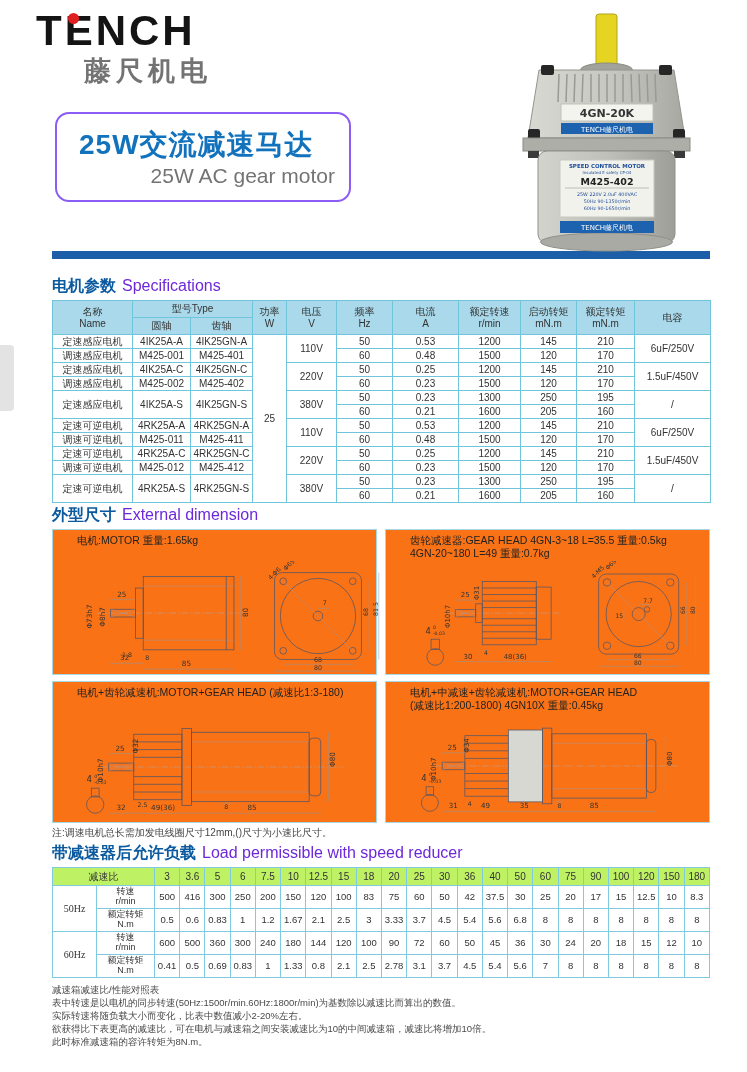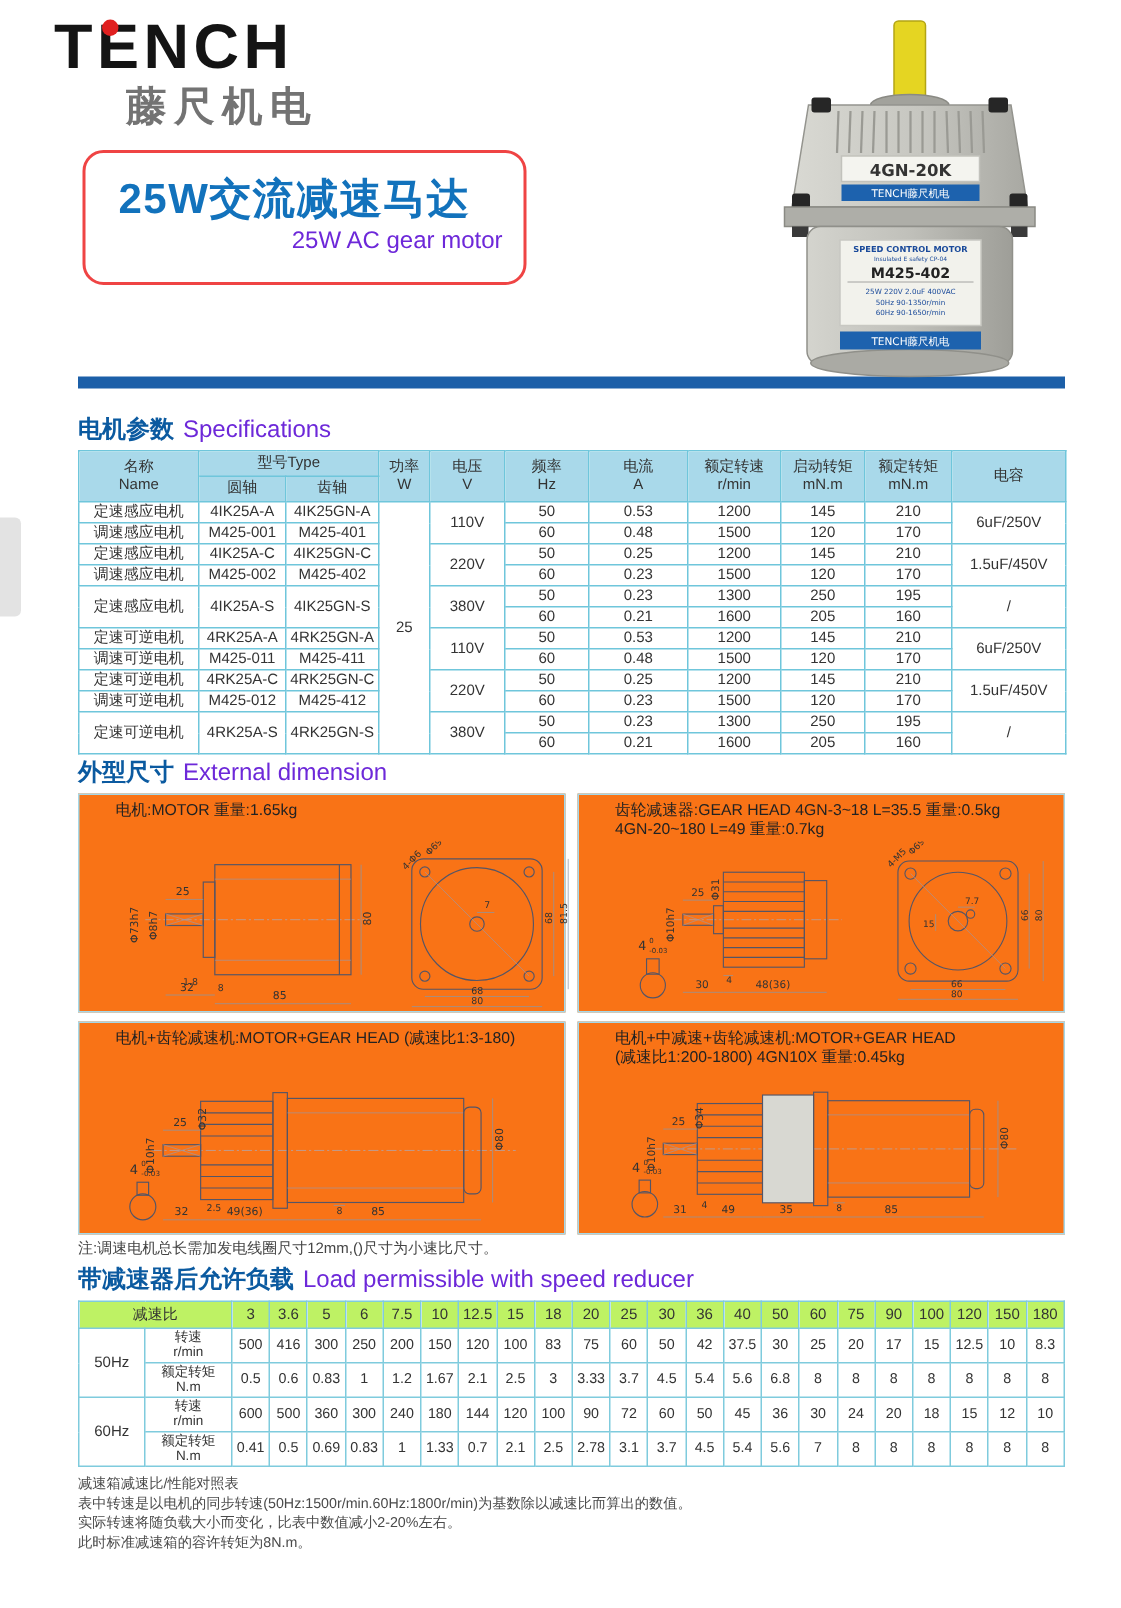--- a/index.html
+++ b/index.html
@@ -9,24 +9,24 @@
     -webkit-font-smoothing:antialiased;
   }
   #page{position:relative;width:747px;height:1072px;background:#fff;}
 
   
   .logo{position:absolute;left:36px;top:10px;}
   .logo .brand{font-size:42px;font-weight:900;letter-spacing:3px;color:#141414;line-height:1;}
   .logo .reddot{position:absolute;left:32px;top:3px;width:11px;height:11px;border-radius:50%;background:#e02020;}
   .logo .sub{font-size:27px;font-weight:900;color:#737373;letter-spacing:5px;margin:6px 0 0 48px;line-height:1;}
 
-  .title-box{position:absolute;left:55px;top:100px;width:292px;height:86px;
-    border:2px solid #ef4444;border-radius:14px;}
+  .title-box{position:absolute;left:55px;top:112px;width:292px;height:86px;
+    border:2px solid #8b5cf6;border-radius:14px;}
   .title-box .zh{position:absolute;left:22px;top:12px;font-size:28px;font-weight:bold;color:#1272bc;letter-spacing:1px;}
-  .title-box .en{position:absolute;right:14px;top:50px;font-size:16px;color:#6d28d9;}
+  .title-box .en{position:absolute;right:14px;top:50px;font-size:21px;color:#737373;}
 
   .blue-bar{position:absolute;left:52px;top:251px;width:658px;height:8px;background:#1c5fa8;z-index:1;}
   .edge-tab{position:absolute;left:0;top:345px;width:14px;height:66px;background:#e3e3e3;border-radius:0 4px 4px 0;}
 
   .product{position:absolute;left:497px;top:8px;width:215px;height:247px;z-index:2;}
 
   
   .content{position:absolute;left:52px;top:274px;width:658px;}
 
   .sec-head{display:flex;align-items:baseline;gap:6px;margin:2px 0 4px 0;height:20px;}
@@ -60,21 +60,21 @@
   .tech text.tiny{font-size:5px;}
   .tech text.sm{font-size:6.5px;}
 
   
   .load-table{width:658px;table-layout:fixed;margin-top:2px;}
   .load-table th,.load-table td{
     border:1px solid #7fcbdd;text-align:center;vertical-align:middle;
     font-size:9.5px;color:#333;padding:0;line-height:1.1;overflow:hidden;font-weight:normal;}
   .load-table thead th{background:#bef264;height:17px;font-size:10px;}
   .load-table tbody td,.load-table tbody th{background:#fff;height:22px;}
-  .load-table .freq{font-size:10px;}
+  .load-table .freq{font-size:10px;font-family:Liberation Serif, serif;}
   .load-table .rowlabel{font-size:9px;}
 
   .footnotes{margin-top:5px;}
   .footnotes div{font-size:9.5px;color:#4a4a4a;line-height:1.38;}
 
   
   .product svg text{font-family:"DejaVu Sans",sans-serif;}
 </style>
 </head>
 <body>
@@ -677,21 +677,21 @@
             <td>10</td>
           </tr>
           <tr>
             <td class="rowlabel">额定转矩<br>N.m</td>
             <td>0.41</td>
             <td>0.5</td>
             <td>0.69</td>
             <td>0.83</td>
             <td>1</td>
             <td>1.33</td>
-            <td>0.7</td>
+            <td>0.8</td>
             <td>2.1</td>
             <td>2.5</td>
             <td>2.78</td>
             <td>3.1</td>
             <td>3.7</td>
             <td>4.5</td>
             <td>5.4</td>
             <td>5.6</td>
             <td>7</td>
             <td>8</td>
@@ -701,17 +701,18 @@
             <td>8</td>
             <td>8</td>
           </tr>
         </tbody>
     </table>
 
     <div class="footnotes">
       <div>减速箱减速比/性能对照表</div>
       <div>表中转速是以电机的同步转速(50Hz:1500r/min.60Hz:1800r/min)为基数除以减速比而算出的数值。</div>
       <div>实际转速将随负载大小而变化，比表中数值减小2-20%左右。</div>
+      <div>欲获得比下表更高的减速比，可在电机与减速箱之间安装减速比为10的中间减速箱，减速比将增加10倍。</div>
       <div>此时标准减速箱的容许转矩为8N.m。</div>
     </div>
 
   </div>
 </div>
 
 </body></html>

